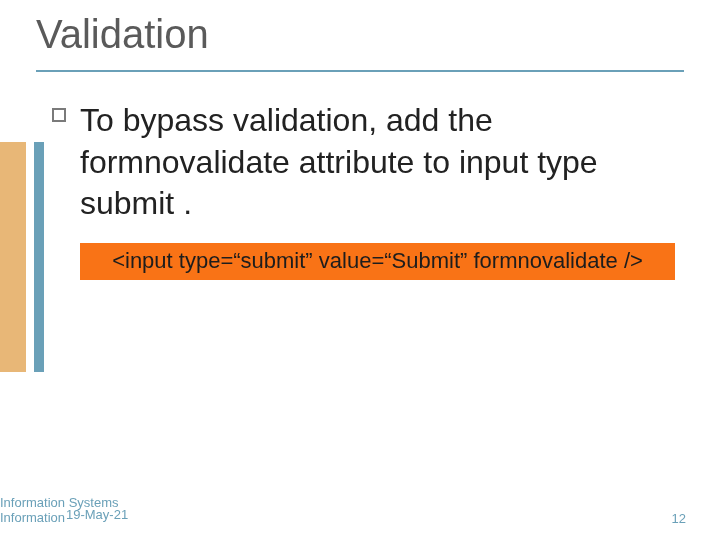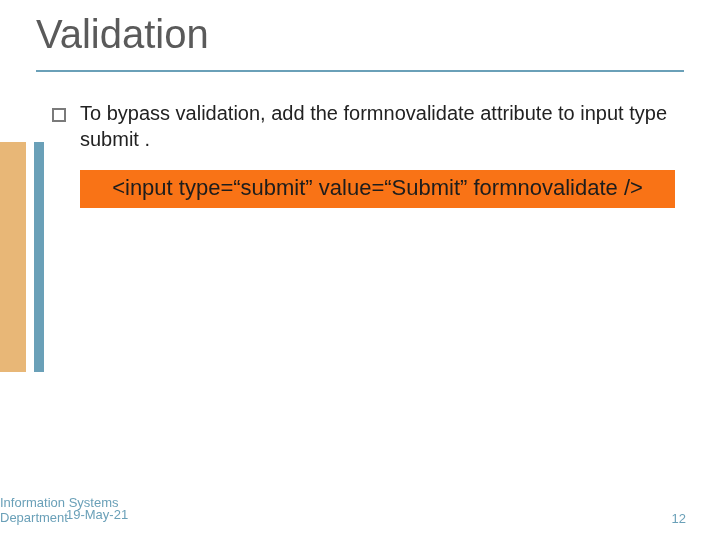--- a/index.html
+++ b/index.html
@@ -67,21 +67,21 @@
     gap: 14px;
     margin-bottom: 18px;
   }
   .bullet-marker {
     width: 14px; height: 14px;
     border: 2px solid #7a7a7a;
     margin-top: 8px;
     flex: 0 0 auto;
   }
   .bullet-text {
-    font-size: 20px;
+    font-size: 32px;
     color: #222;
     line-height: 1.3;
   }
   .code-box {
     margin-left: 28px;
     width: 595px;
     background: #f97316;
     color: #1d1d1d;
     font-size: 22px;
     text-align: center;
@@ -136,18 +136,18 @@
       <div class="bullet-marker"></div>
       <div class="bullet-text">To bypass validation, add the formnovalidate attribute to input type submit .</div>
     </div>
     <div class="code-box">&lt;input type=“submit” value=“Submit” formnovalidate /&gt;</div>
   </div>
 
   <div class="footer">
     <div class="date">19-May-21</div>
     <div class="dept">
       <span>Information Systems</span><br>
-      <span>Department</span>
+      <span>Information</span>
     </div>
     <div class="pagenum">12</div>
   </div>
 
 </div>
 
 </body></html>

